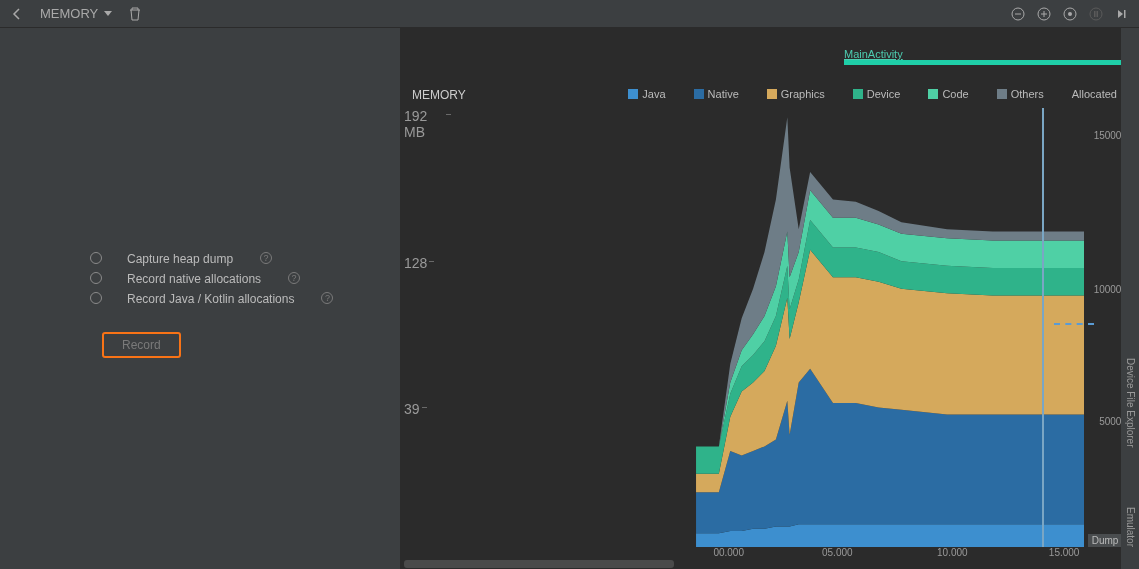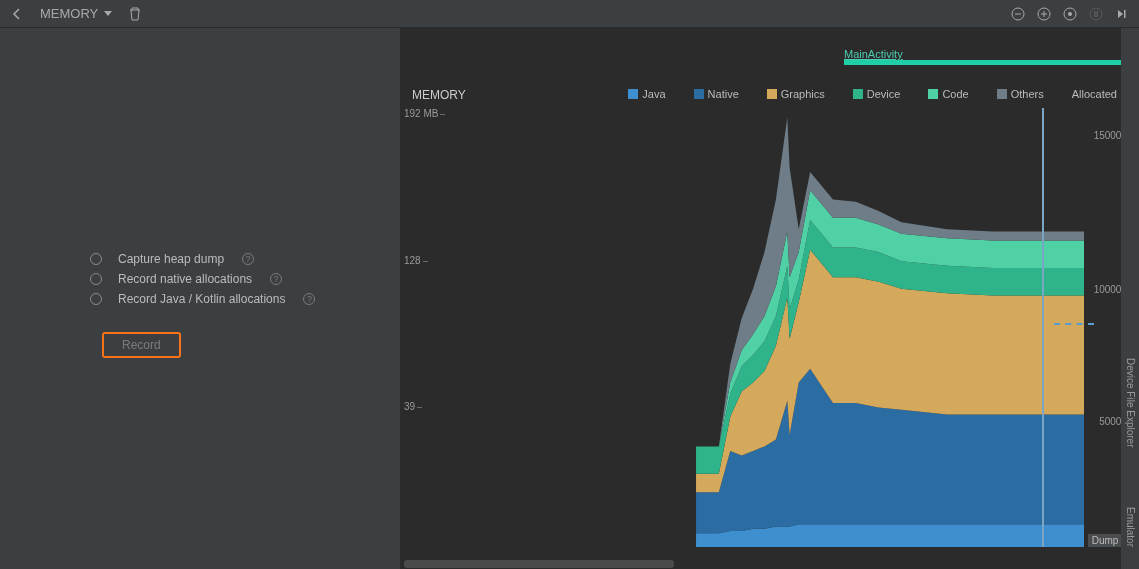--- a/index.html
+++ b/index.html
@@ -52,21 +52,21 @@
       width: 400px;
       background: #3c3f41;
       position: relative;
     }
     .options {
       position: absolute;
       top: 224px;
       left: 90px;
     }
     .radio-row {
-      display: flex; align-items: center; gap: 16px;
+      display: flex; align-items: flex-start; gap: 25px;
       margin-bottom: 6px;
       color: #bbb;
       font-size: 12px;
       cursor: pointer;
     }
     .radio-circle {
       width: 12px; height: 12px;
       border: 1px solid #8a8a8a;
       border-radius: 50%;
     }
@@ -129,21 +129,21 @@
       font-size: 11px;
       color: #bbb;
     }
     .legend-item { display: flex; align-items: center; gap: 4px; }
     .legend-swatch { width: 10px; height: 10px; }
     .y-axis-left {
       position: absolute;
       top: 80px; left: 4px;
       height: 440px;
       width: 40px;
-      font-size: 10px;
+      font-size: 14px;
       color: #9a9a9a;
     }
     .y-tick-left { position: absolute; }
     .y-tick-left::after {
       content: "";
       position: absolute;
       left: 100%;
       margin-left: 2px;
       top: 6px;
       width: 5px;
@@ -351,20 +351,26 @@
           <path d="M251.42857142857142,385 L262.85714285714283,385 L274.2857142857143,385 L285.7142857142857,343.75 L297.14285714285717,348.3333333333333 L308.57142857142856,343.75 L320,339.1666666666667 L331.42857142857144,332.2916666666667 L342.85714285714283,293.33333333333337 L345.1428571428571,327.70833333333337 L354.28571428571433,275 L365.71428571428567,261.25 L388.57142857142856,295.625 L411.42857142857144,295.625 L434.28571428571433,300.20833333333337 L457.14285714285717,302.5 L502.85714285714283,307.08333333333337 L548.5714285714286,307.08333333333337 L617.1428571428571,307.08333333333337 L640,307.08333333333337 L640,187.91666666666669 L617.1428571428571,187.91666666666669 L548.5714285714286,187.91666666666669 L502.85714285714283,185.625 L457.14285714285717,181.04166666666669 L434.28571428571433,174.16666666666669 L411.42857142857144,169.58333333333331 L388.57142857142856,169.58333333333331 L365.71428571428567,142.08333333333331 L354.28571428571433,194.79166666666669 L345.1428571428571,231.45833333333334 L342.85714285714283,190.20833333333331 L331.42857142857144,238.33333333333334 L320,263.54166666666663 L308.57142857142856,275 L297.14285714285717,284.16666666666663 L285.7142857142857,309.375 L274.2857142857143,366.6666666666667 L262.85714285714283,366.6666666666667 L251.42857142857142,366.6666666666667 Z" fill="#d5a95c" stroke="none"></path>
           <path d="M251.42857142857142,366.6666666666667 L262.85714285714283,366.6666666666667 L274.2857142857143,366.6666666666667 L285.7142857142857,309.375 L297.14285714285717,284.16666666666663 L308.57142857142856,275 L320,263.54166666666663 L331.42857142857144,238.33333333333334 L342.85714285714283,190.20833333333331 L345.1428571428571,231.45833333333334 L354.28571428571433,194.79166666666669 L365.71428571428567,142.08333333333331 L388.57142857142856,169.58333333333331 L411.42857142857144,169.58333333333331 L434.28571428571433,174.16666666666669 L457.14285714285717,181.04166666666669 L502.85714285714283,185.625 L548.5714285714286,187.91666666666669 L617.1428571428571,187.91666666666669 L640,187.91666666666669 L640,160.41666666666669 L617.1428571428571,160.41666666666669 L548.5714285714286,160.41666666666669 L502.85714285714283,158.125 L457.14285714285717,153.54166666666669 L434.28571428571433,144.375 L411.42857142857144,139.79166666666669 L388.57142857142856,139.79166666666669 L365.71428571428567,112.29166666666669 L354.28571428571433,171.875 L345.1428571428571,201.66666666666669 L342.85714285714283,158.125 L331.42857142857144,208.54166666666669 L320,233.75 L308.57142857142856,247.5 L297.14285714285717,258.95833333333337 L285.7142857142857,286.45833333333337 L274.2857142857143,339.1666666666667 L262.85714285714283,339.1666666666667 L251.42857142857142,339.1666666666667 Z" fill="#2fb38a" stroke="none"></path>
           <path d="M251.42857142857142,339.1666666666667 L262.85714285714283,339.1666666666667 L274.2857142857143,339.1666666666667 L285.7142857142857,286.45833333333337 L297.14285714285717,258.95833333333337 L308.57142857142856,247.5 L320,233.75 L331.42857142857144,208.54166666666669 L342.85714285714283,158.125 L345.1428571428571,201.66666666666669 L354.28571428571433,171.875 L365.71428571428567,112.29166666666669 L388.57142857142856,139.79166666666669 L411.42857142857144,139.79166666666669 L434.28571428571433,144.375 L457.14285714285717,153.54166666666669 L502.85714285714283,158.125 L548.5714285714286,160.41666666666669 L617.1428571428571,160.41666666666669 L640,160.41666666666669 L640,132.91666666666669 L617.1428571428571,132.91666666666669 L548.5714285714286,132.91666666666669 L502.85714285714283,130.625 L457.14285714285717,126.04166666666669 L434.28571428571433,116.875 L411.42857142857144,110 L388.57142857142856,110 L365.71428571428567,82.5 L354.28571428571433,144.375 L345.1428571428571,169.58333333333331 L342.85714285714283,123.75 L331.42857142857144,178.75 L320,208.54166666666669 L308.57142857142856,226.875 L297.14285714285717,242.91666666666666 L285.7142857142857,275 L274.2857142857143,339.1666666666667 L262.85714285714283,339.1666666666667 L251.42857142857142,339.1666666666667 Z" fill="#4fd0a5" stroke="none"></path>
           <path d="M251.42857142857142,339.1666666666667 L262.85714285714283,339.1666666666667 L274.2857142857143,339.1666666666667 L285.7142857142857,275 L297.14285714285717,242.91666666666666 L308.57142857142856,226.875 L320,208.54166666666669 L331.42857142857144,178.75 L342.85714285714283,123.75 L345.1428571428571,169.58333333333331 L354.28571428571433,144.375 L365.71428571428567,82.5 L388.57142857142856,110 L411.42857142857144,110 L434.28571428571433,116.875 L457.14285714285717,126.04166666666669 L502.85714285714283,130.625 L548.5714285714286,132.91666666666669 L617.1428571428571,132.91666666666669 L640,132.91666666666669 L640,123.75 L617.1428571428571,123.75 L548.5714285714286,123.75 L502.85714285714283,121.45833333333331 L457.14285714285717,114.58333333333331 L434.28571428571433,103.125 L411.42857142857144,93.95833333333331 L388.57142857142856,91.66666666666669 L365.71428571428567,64.16666666666669 L354.28571428571433,121.45833333333331 L345.1428571428571,59.583333333333314 L342.85714285714283,9.166666666666686 L331.42857142857144,91.66666666666669 L320,144.375 L308.57142857142856,181.04166666666669 L297.14285714285717,210.83333333333331 L285.7142857142857,256.66666666666663 L274.2857142857143,339.1666666666667 L262.85714285714283,339.1666666666667 L251.42857142857142,339.1666666666667 Z" fill="#6e7d87" stroke="none"></path>
         </svg>
       <div class="vline" style="left:93.5%"></div>
       <div class="dashed-line" style="top:49%"></div>
       <div class="dump-tag">Dump (02.0</div>
     </div>
 
+    <div class="x-axis" id="x-axis">
+        <div class="x-tick" style="left: 42%;">00.000</div>
+        <div class="x-tick" style="left: 59%;">05.000</div>
+        <div class="x-tick" style="left: 77%;">10.000</div>
+        <div class="x-tick" style="left: 94.5%;">15.000</div>
+      </div>
     <div class="scrollbar-h"></div>
   </div>
 </div>
 
 <div class="side-rail">
   <div class="side-rail-label">Device File Explorer</div>
   <div class="side-rail-label">Emulator</div>
 </div>
 
 </body></html>

